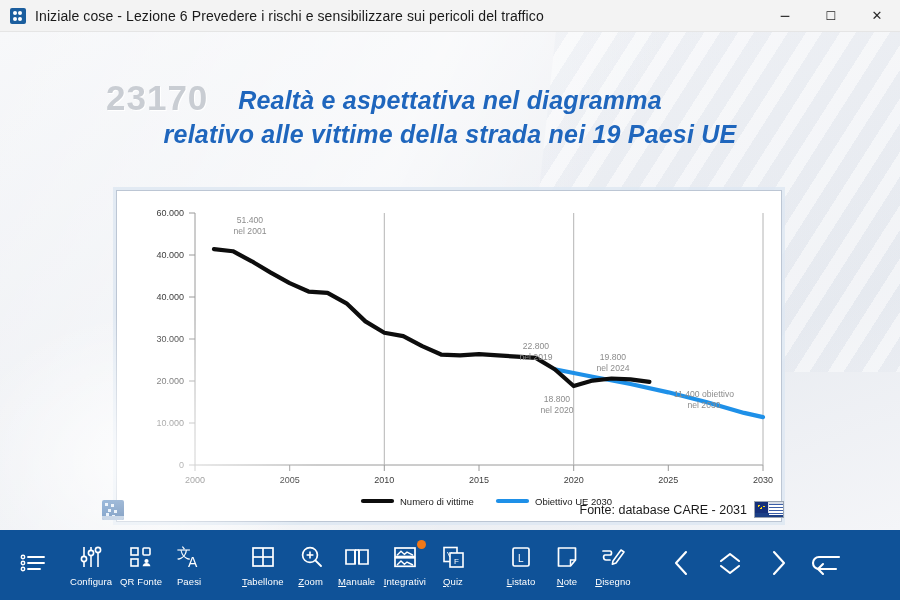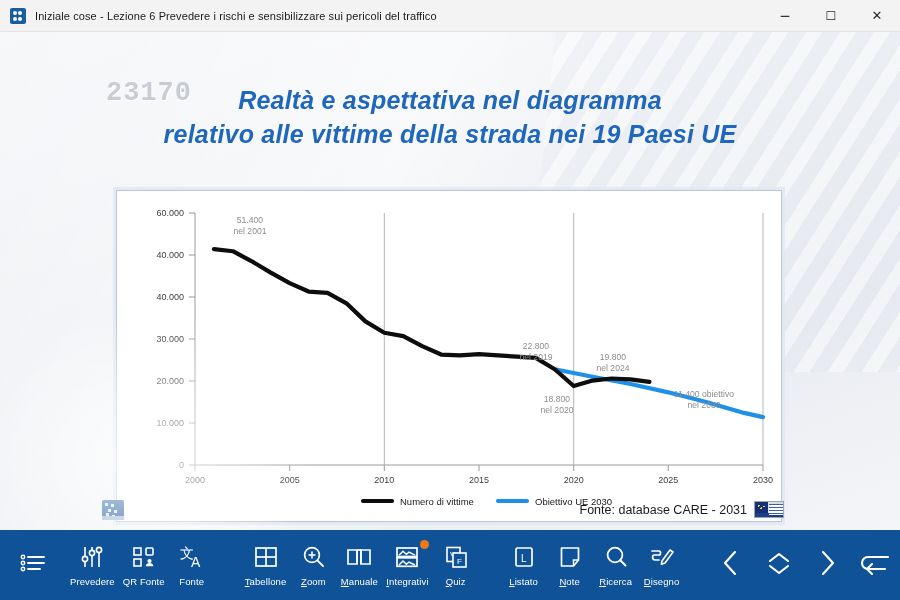--- a/index.html
+++ b/index.html
@@ -19,21 +19,21 @@
   .tb-icon {
     width: 16px; height: 16px; margin-left: 10px; margin-right: 9px;
     background: #1b5e9e; border-radius: 2px; position: relative; flex: none;
   }
   .tb-icon::before {
     content: ""; position: absolute; left: 3px; top: 3px;
     width: 4px; height: 4px; border-radius: 50%; background: #fff;
     box-shadow: 5px 0 0 #fff, 0 6px 0 #fff, 5px 6px 0 #fff;
   }
   .tb-title {
-    font-size: 11px; color: #1a1a1a; white-space: nowrap;
+    font-size: 14px; color: #1a1a1a; white-space: nowrap;
     letter-spacing: .1px;
   }
   .tb-controls { margin-left: auto; display: flex; height: 32px; }
   .tb-btn {
     width: 46px; height: 32px; display: flex; align-items: center;
     justify-content: center; font-size: 12px; color: #2a2a2a;
     font-family: "DejaVu Sans", sans-serif;
   }
   .tb-btn.min { font-size: 14px; }
   .tb-btn.close { font-size: 13px; }
@@ -55,23 +55,23 @@
   }
   .slide::after {
     content: ""; position: absolute; left: -40px; bottom: -80px;
     width: 360px; height: 300px;
     background: radial-gradient(ellipse at center, rgba(255,255,255,.8) 0%, rgba(255,255,255,0) 70%);
     pointer-events: none;
   }
 
   .watermark-num {
     position: absolute; left: 106px; top: 46px;
-    font-size: 27px; font-weight: 700; letter-spacing: 1px;
+    font-size: 35px; font-weight: 700; letter-spacing: 1px;
     color: #c9cdd3; text-shadow: 1px 1px 0 #ffffff;
-    font-family: Liberation Mono, monospace;
+    font-family: Liberation Sans, sans-serif;
   }
 
   .slide-title {
     position: absolute; left: 90px; top: 51px; width: 720px;
     text-align: center; color: #1f66bd;
     font-size: 25px; font-weight: 700; font-style: italic;
     line-height: 34px; letter-spacing: .2px;
   }
   .slide-title .l2 { display: block; }
 
@@ -306,21 +306,21 @@
       <span class="ic">
         <svg width="24" height="24" viewBox="0 0 24 24">
           <line x1="5" y1="2" x2="5" y2="22" stroke="#fff" stroke-width="1.6"></line>
           <line x1="12" y1="2" x2="12" y2="22" stroke="#fff" stroke-width="1.6"></line>
           <line x1="19" y1="2" x2="19" y2="22" stroke="#fff" stroke-width="1.6"></line>
           <circle cx="5" cy="14" r="2.6" fill="#0f5298" stroke="#fff" stroke-width="1.6"></circle>
           <circle cx="12" cy="8" r="2.6" fill="#0f5298" stroke="#fff" stroke-width="1.6"></circle>
           <circle cx="19" cy="5" r="2.6" fill="#0f5298" stroke="#fff" stroke-width="1.6"></circle>
         </svg>
       </span>
-      <span class="lb">Prevedere</span>
+      <span class="lb">Configura</span>
     </div>
 
     <div class="tool">
       <span class="ic">
         <svg width="24" height="24" viewBox="0 0 24 24">
           <rect x="2" y="3" width="7" height="7" fill="none" stroke="#fff" stroke-width="1.6"></rect>
           <rect x="14" y="3" width="7" height="7" fill="none" stroke="#fff" stroke-width="1.6" rx="1"></rect>
           <rect x="2" y="14" width="7" height="7" fill="none" stroke="#fff" stroke-width="1.6"></rect>
           <circle cx="17.5" cy="16" r="2.1" fill="#fff"></circle>
           <path d="M13.6 21.2a4 4 0 0 1 7.8 0z" fill="#fff"></path>
@@ -329,21 +329,21 @@
       <span class="lb">QR Fonte</span>
     </div>
 
     <div class="tool">
       <span class="ic">
         <svg width="26" height="24" viewBox="0 0 26 24">
           <text x="1" y="13" font-size="14" font-family="Liberation Serif, serif" fill="#fff">文</text>
           <text x="12" y="22" font-size="14" font-family="Liberation Sans, sans-serif" fill="#fff">A</text>
         </svg>
       </span>
-      <span class="lb">Fonte</span>
+      <span class="lb">Paesi</span>
     </div>
 
     <div class="gap-lg"></div>
 
     <div class="tool">
       <span class="ic">
         <svg width="24" height="24" viewBox="0 0 24 24">
           <rect x="2" y="3" width="20" height="18" fill="none" stroke="#fff" stroke-width="1.7"></rect>
           <line x1="12" y1="3" x2="12" y2="21" stroke="#fff" stroke-width="1.7"></line>
           <line x1="2" y1="12" x2="22" y2="12" stroke="#fff" stroke-width="1.7"></line>
@@ -418,29 +418,20 @@
     <div class="tool">
       <span class="ic">
         <svg width="24" height="24" viewBox="0 0 24 24">
           <path d="M3.5 3h17v12l-5 6h-12z" fill="none" stroke="#fff" stroke-width="1.7" stroke-linejoin="round"></path>
           <path d="M20.5 15h-5v6" fill="none" stroke="#fff" stroke-width="1.5"></path>
         </svg>
       </span>
       <span class="lb"><span class="u">N</span>ote</span>
     </div>
 
-    <div class="tool">
-      <span class="ic">
-        <svg width="24" height="24" viewBox="0 0 24 24">
-          <circle cx="11" cy="10" r="7.4" fill="none" stroke="#fff" stroke-width="1.8"></circle>
-          <line x1="16.3" y1="15.3" x2="21.5" y2="20.5" stroke="#fff" stroke-width="2" stroke-linecap="round"></line>
-        </svg>
-      </span>
-      <span class="lb"><span class="u">R</span>icerca</span>
-    </div>
 
     <div class="tool">
       <span class="ic">
         <svg width="26" height="24" viewBox="0 0 26 24">
           <path d="M3 6h7c2 0 2 4 0 4H5c-2 0-2 5 1 5h4" fill="none" stroke="#fff" stroke-width="1.7" stroke-linecap="round"></path>
           <path d="M13 16l8-11 3 2-8 11-3.6 1.2z" fill="none" stroke="#fff" stroke-width="1.6" stroke-linejoin="round"></path>
         </svg>
       </span>
       <span class="lb"><span class="u">D</span>isegno</span>
     </div>

